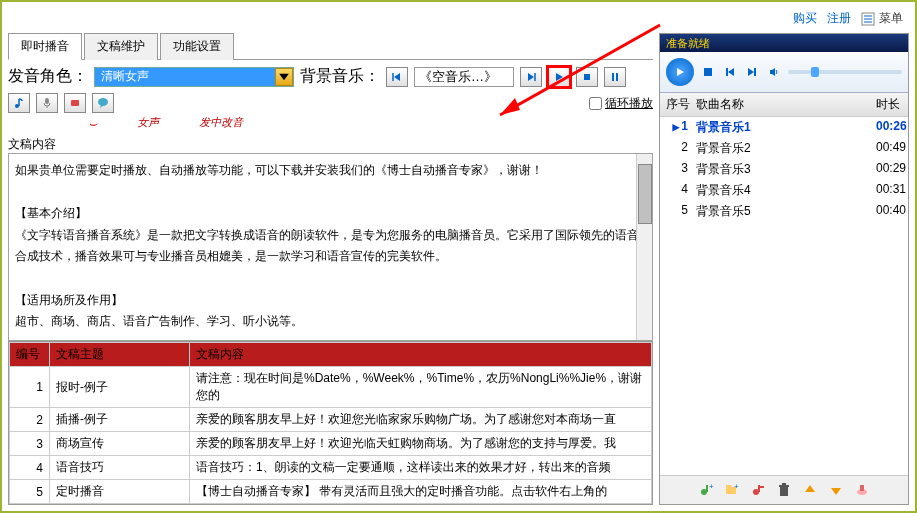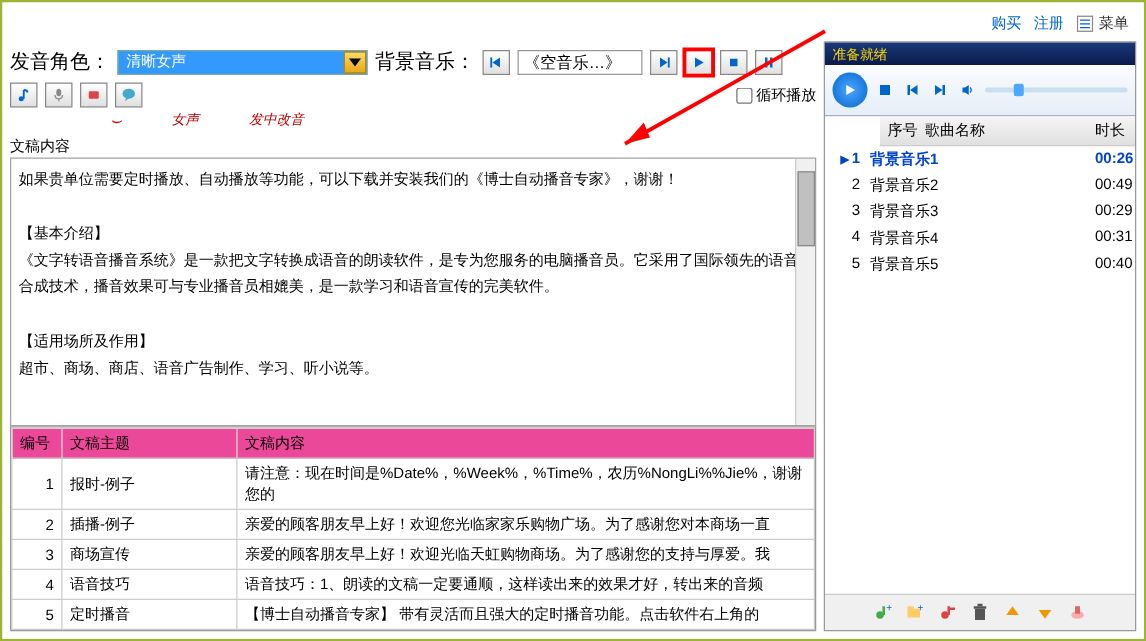--- a/index.html
+++ b/index.html
@@ -23,43 +23,43 @@
 .tab.active { background: #fff; border-bottom: 1px solid #fff; }
 .controls-row { display: flex; align-items: center; gap: 6px; padding: 6px 0; font-size: 12px; flex-wrap: wrap; }
 .label { font-size: 16px; }
 .dropdown { display: flex; align-items: center; border: 1px solid #7a9; background: #3399ff; color: #fff; height: 20px; }
 .dropdown-text { padding: 0 6px; width: 180px; }
 .dropdown-btn { width: 18px; height: 18px; background: linear-gradient(#ffd966, #e6a817); border: 1px solid #b8860b; display: flex; align-items: center; justify-content: center; cursor: pointer; }
 .text-input { border: 1px solid #999; height: 20px; padding: 0 4px; font-size: 13px; width: 100px; }
 .icon-btn { width: 22px; height: 20px; border: 1px solid #888; background: linear-gradient(#fff, #e0e0e0); display: flex; align-items: center; justify-content: center; cursor: pointer; }
 .icon-btn.highlighted { outline: 3px solid #ff0000; outline-offset: -1px; }
 .icon-btn svg { width: 12px; height: 12px; }
-.checkbox-wrap { display: flex; align-items: center; gap: 3px; font-size: 12px; margin-left: auto; }
+.checkbox-wrap { display: flex; align-items: center; gap: 3px; font-size: 12px; margin-left: auto; text-decoration: underline; }
 .below-dropdown { display: flex; gap: 40px; font-size: 11px; color: #b00; font-style: italic; padding-left: 80px; margin-top: -4px; font-family: cursive, KaiTi; }
 .section-label { font-size: 12px; margin-top: 4px; }
 .text-area { flex: 1; border: 1px solid #a3a3a3; padding: 6px; font-size: 12px; line-height: 1.8; overflow: auto; min-height: 120px; position: relative; }
 .text-area-content { white-space: pre-wrap; }
 .scrollbar-v { position: absolute; right: 0; top: 0; width: 16px; height: 100%; background: #f0f0f0; border-left: 1px solid #ccc; }
 .scrollbar-thumb { position: absolute; width: 14px; left: 1px; background: #c0c0c0; border: 1px solid #888; }
 .script-table { border: 1px solid #999; font-size: 12px; }
 .script-table table { width: 100%; border-collapse: collapse; }
 .script-table th, .script-table td { border: 1px solid #ccc; padding: 3px 6px; text-align: left; }
-.script-table th { background: #ec4899; font-weight: normal; }
+.script-table th { background: #b91c1c; font-weight: normal; }
 .script-table td.num { text-align: right; width: 40px; }
 .right-panel { width: 250px; display: flex; flex-direction: column; border: 1px solid #999; }
 .player-header { height: 18px; background: linear-gradient(#1a3a7a, #0a1a4a); color: #ffd700; font-size: 11px; padding: 2px 6px; }
 .player-controls { background: linear-gradient(#fafcff, #e6eef8); padding: 6px; display: flex; align-items: center; gap: 6px; border-bottom: 1px solid #aac; }
 .play-big { width: 28px; height: 28px; border-radius: 50%; background: radial-gradient(circle, #4da6ff, #0066cc); display: flex; align-items: center; justify-content: center; cursor: pointer; }
 .play-big svg { width: 12px; height: 12px; fill: #fff; }
 .pc-btn { width: 16px; height: 16px; cursor: pointer; display: flex; align-items: center; justify-content: center; }
 .pc-btn svg { width: 12px; height: 12px; fill: #0066cc; }
 .vol-slider { flex: 1; height: 4px; background: #cde; border-radius: 2px; position: relative; }
 .vol-thumb { position: absolute; width: 8px; height: 10px; background: #4da6ff; top: -3px; left: 20%; border-radius: 2px; }
 .playlist { flex: 1; overflow: auto; font-size: 12px; }
-.playlist-header { display: flex; background: linear-gradient(#f5f5f5, #e0e0e0); border-bottom: 1px solid #ccc; padding: 3px 0; margin-left: 44px; }
+.playlist-header { display: flex; background: linear-gradient(#f5f5f5, #e0e0e0); border-bottom: 1px solid #ccc; padding: 3px 0; }
 .pl-col1 { width: 36px; padding-left: 6px; }
 .pl-col2 { flex: 1; }
 .pl-col3 { width: 32px; }
 .playlist-row { display: flex; padding: 2px 0; }
 .playlist-row.active { color: #0044cc; font-weight: bold; }
 .playlist-row .pl-col1 { text-align: right; padding-right: 8px; }
 .playlist-row.active .pl-col1::before { content: "▶"; font-size: 9px; margin-right: 2px; }
 .bottom-toolbar { padding: 4px; display: flex; gap: 4px; justify-content: center; background: #f0f0f0; border-top: 1px solid #ccc; }
 .bt-btn { width: 22px; height: 20px; display: flex; align-items: center; justify-content: center; cursor: pointer; }
 .arrow-annotation { position: absolute; pointer-events: none; z-index: 1000; }
@@ -81,20 +81,25 @@
             <line x1="3" y1="4" x2="11" y2="4" stroke="#06c"></line>
             <line x1="3" y1="7" x2="11" y2="7" stroke="#06c"></line>
             <line x1="3" y1="10" x2="11" y2="10" stroke="#06c"></line>
           </svg>
         <span>菜单</span>
       </span>
     </div>
 
     <div class="main-row">
       <div class="left-panel">
+        <div class="tabs">
+          <div class="tab active">即时播音</div>
+          <div class="tab">文稿维护</div>
+          <div class="tab">功能设置</div>
+        </div>
 
         <div class="controls-row">
           <span class="label">发音角色：</span>
           <div class="dropdown">
             <div class="dropdown-text">清晰女声</div>
             <div class="dropdown-btn">
                 <svg viewBox="0 0 10 10">
                   <polygon points="2,3 8,3 5,7" fill="#000"></polygon>
                 </svg>
               </div>

